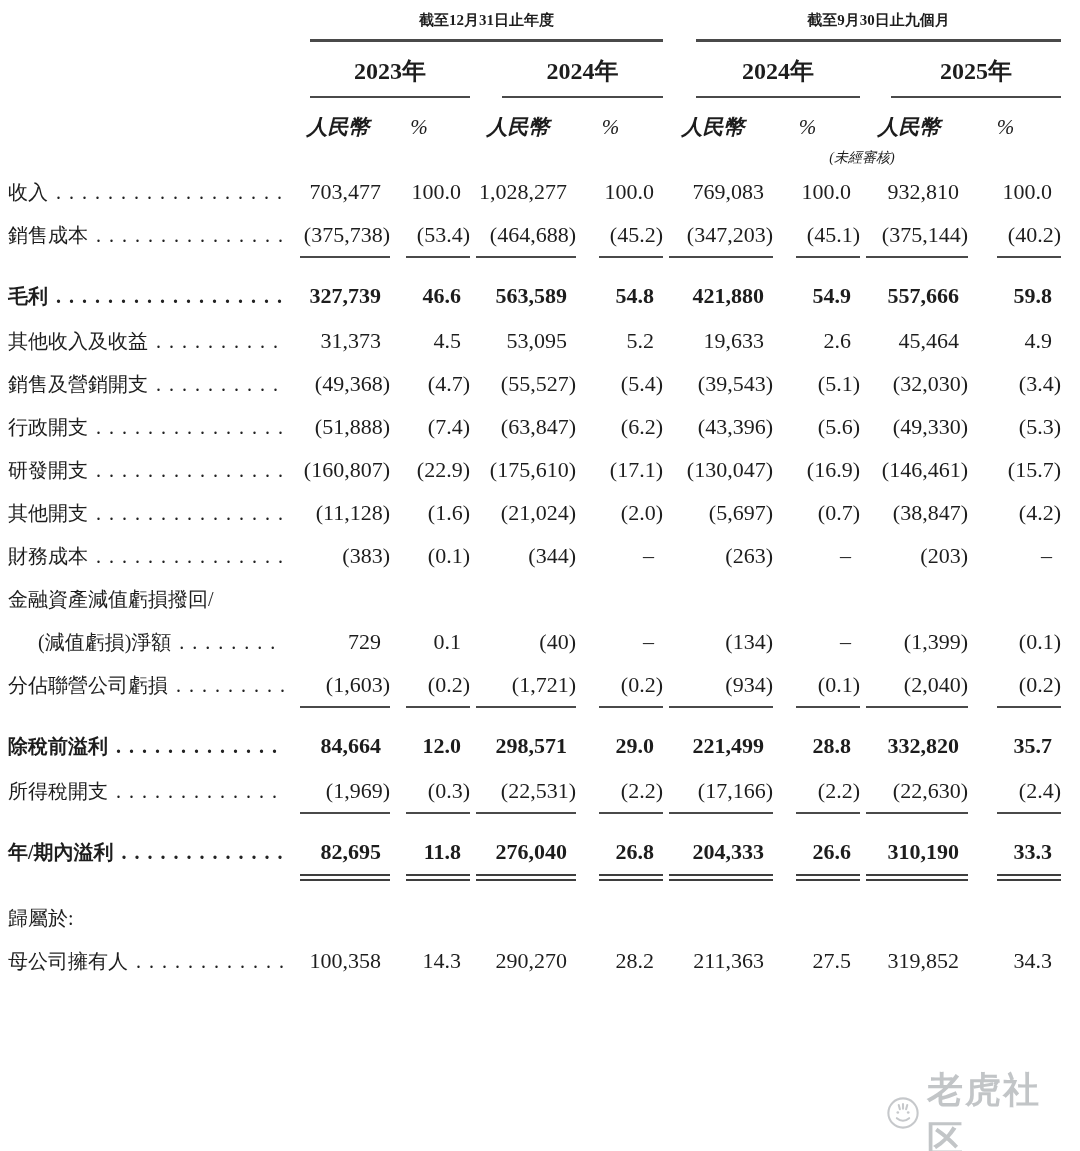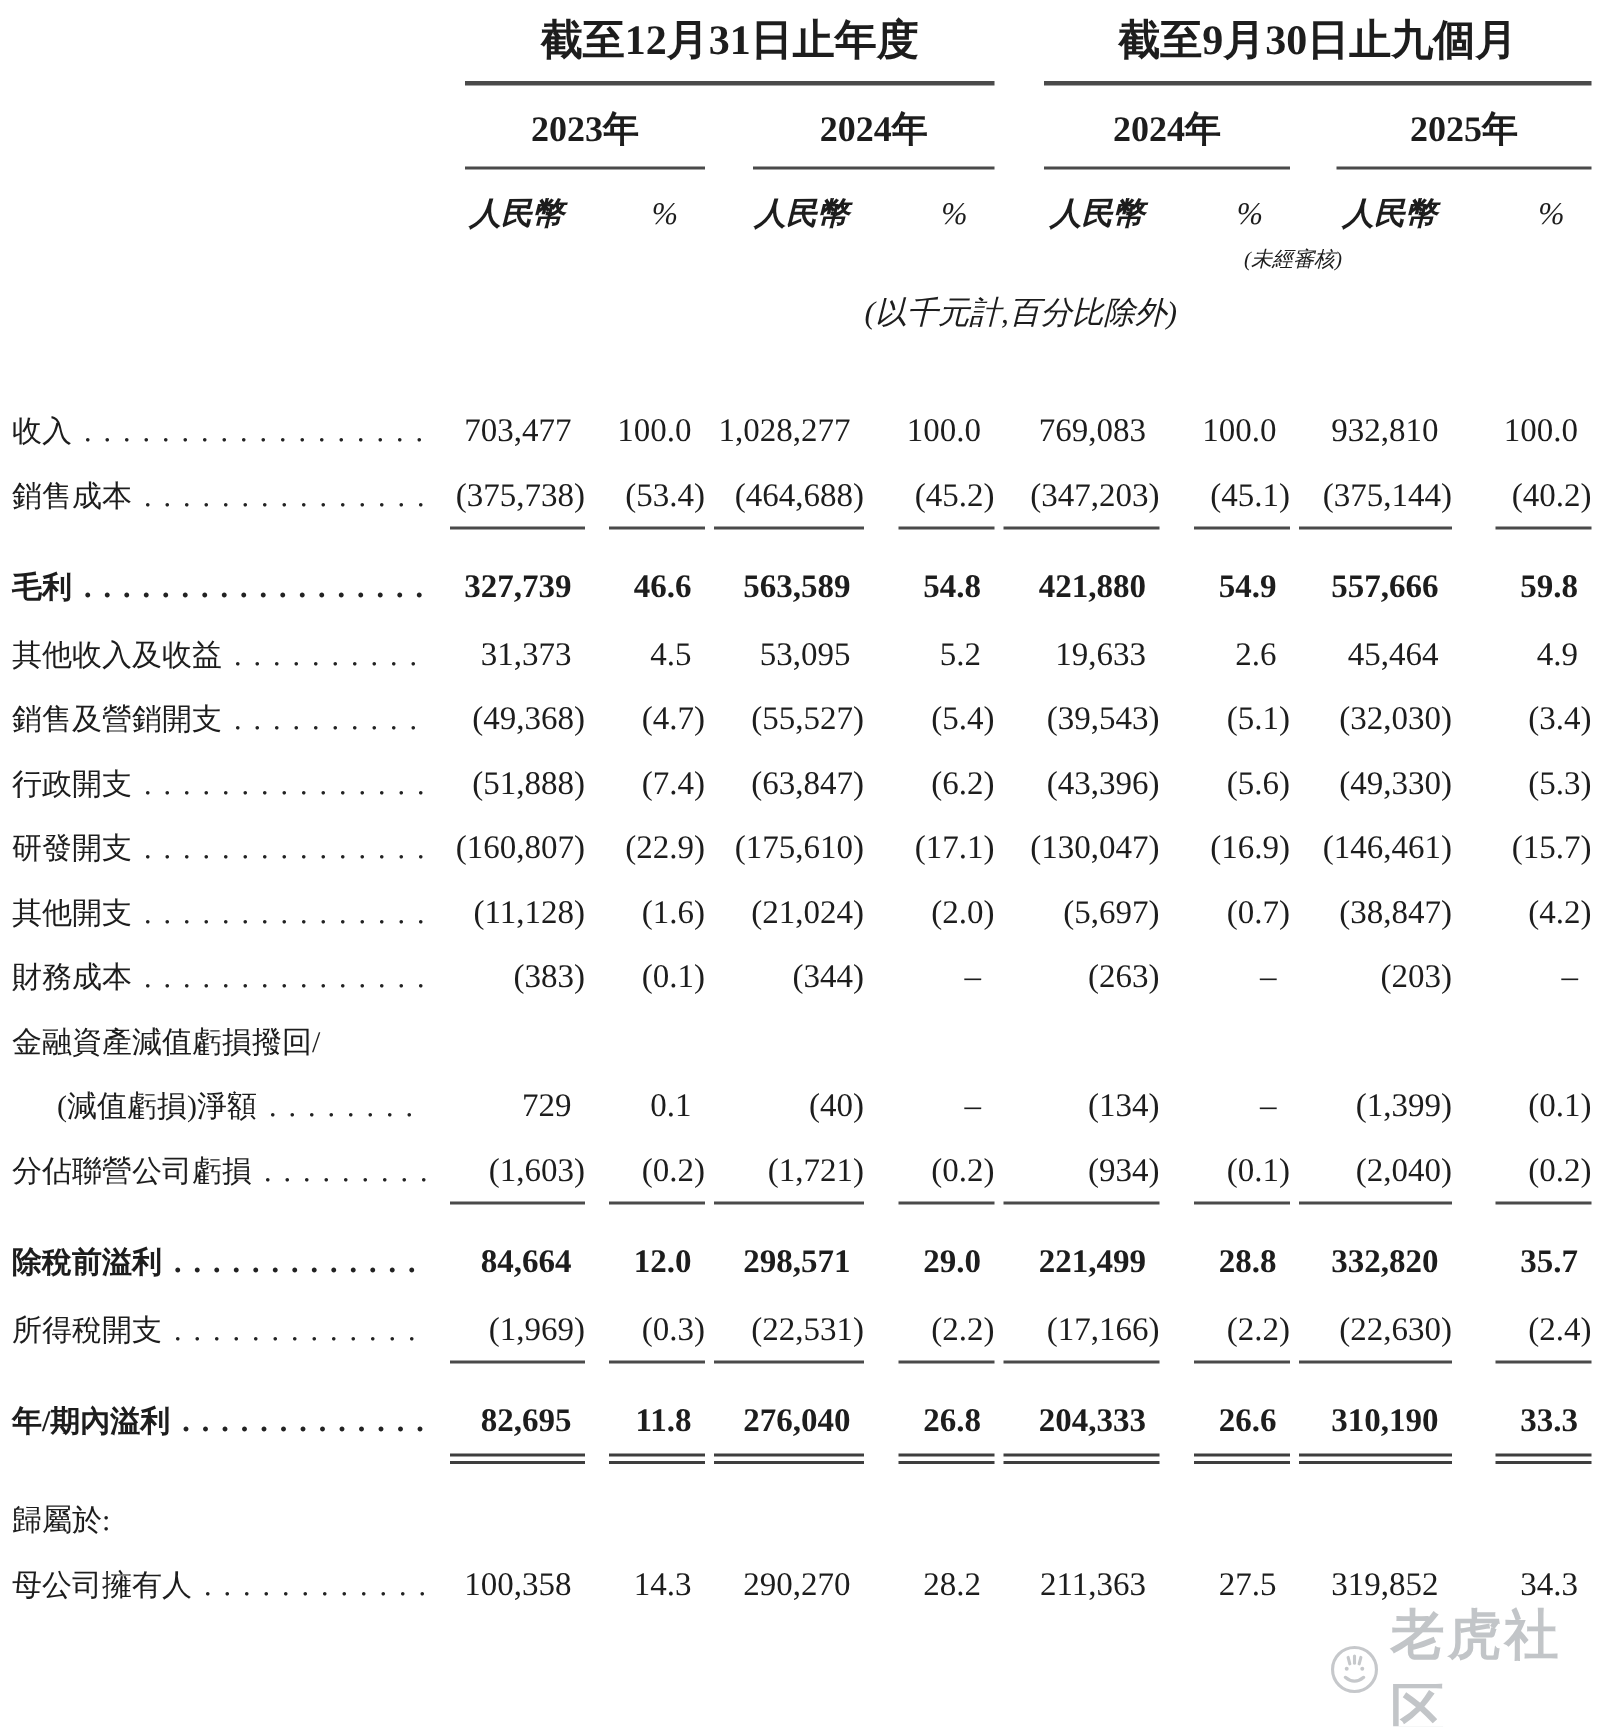--- a/index.html
+++ b/index.html
@@ -21,39 +21,38 @@
   }
   th, td { padding: 0; }
   th { font-weight: normal; }
 
   
   .h-group th { padding-top: 12px; vertical-align: bottom; }
   .grule {
     border-bottom: 3px solid #4a4a4a;
     padding-bottom: 10px;
     font-weight: bold;
-    font-size: 28px;
+    font-size: 15px;
     text-align: center;
     line-height: 1.15;
   }
   .g1 { margin-left: 10px; }
   .g2 { margin-left: 33px; }
   .h-year th { padding-top: 13px; vertical-align: bottom; }
   .yrule {
     border-bottom: 2.5px solid #4a4a4a;
     padding-bottom: 9px;
     font-weight: bold;
     font-size: 24px;
     text-align: center;
   }
   .y1 { margin-left: 10px; } .y2 { margin-left: 32px; }
   .y3 { margin-left: 33px; } .y4 { margin-left: 31px; }
   .h-sub th {
     padding-top: 15px;
-    text-align: right;
     font-size: 21px;
     font-style: italic;
     white-space: nowrap;
   }
   .h-sub .cur { font-weight: bold; padding-right: 10px; }
   .h-sub .pct { padding-right: 18px; }
   .h-note1 th { padding-top: 8px; text-align: center; font-style: italic; font-size: 14px; }
   .h-note2 th { padding-top: 12px; padding-bottom: 40px; text-align: center; font-style: italic; font-size: 21px; }
 
   
@@ -175,24 +174,20 @@
         <th class="cur">人民幣</th>
         <th class="pct">%</th>
         <th class="cur">人民幣</th>
         <th class="pct">%</th>
         <th class="cur">人民幣</th>
         <th class="pct">%</th>
       </tr>
       <tr class="h-note1">
         <th colspan="5"></th>
         <th colspan="4">(未經審核)</th>
-      </tr>
-      <tr class="h-note2">
-        <th></th>
-        <th colspan="8">(以千元計,百分比除外)</th>
       </tr>
     </thead>
     <tbody id="rows">
         <tr>
           <td class="lbl">
             <div class="lblwrap">
               <span class="t">收入</span>
               <span class="leader"></span>
             </div>
           </td>

